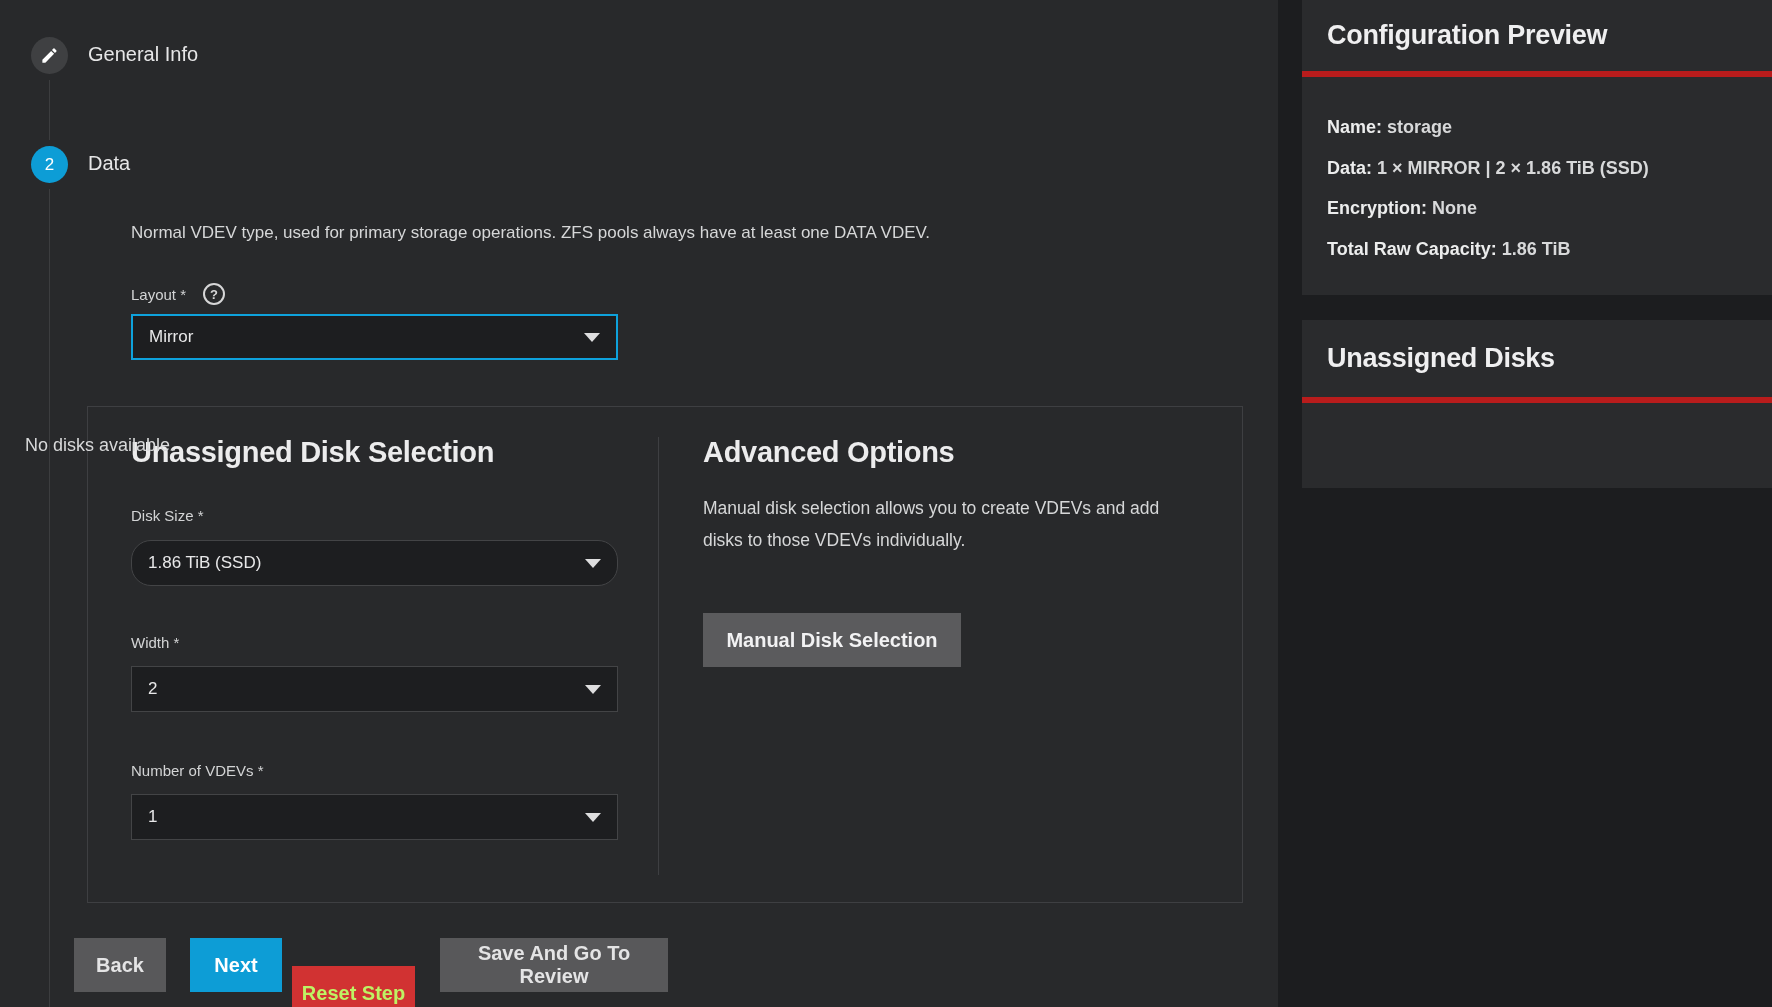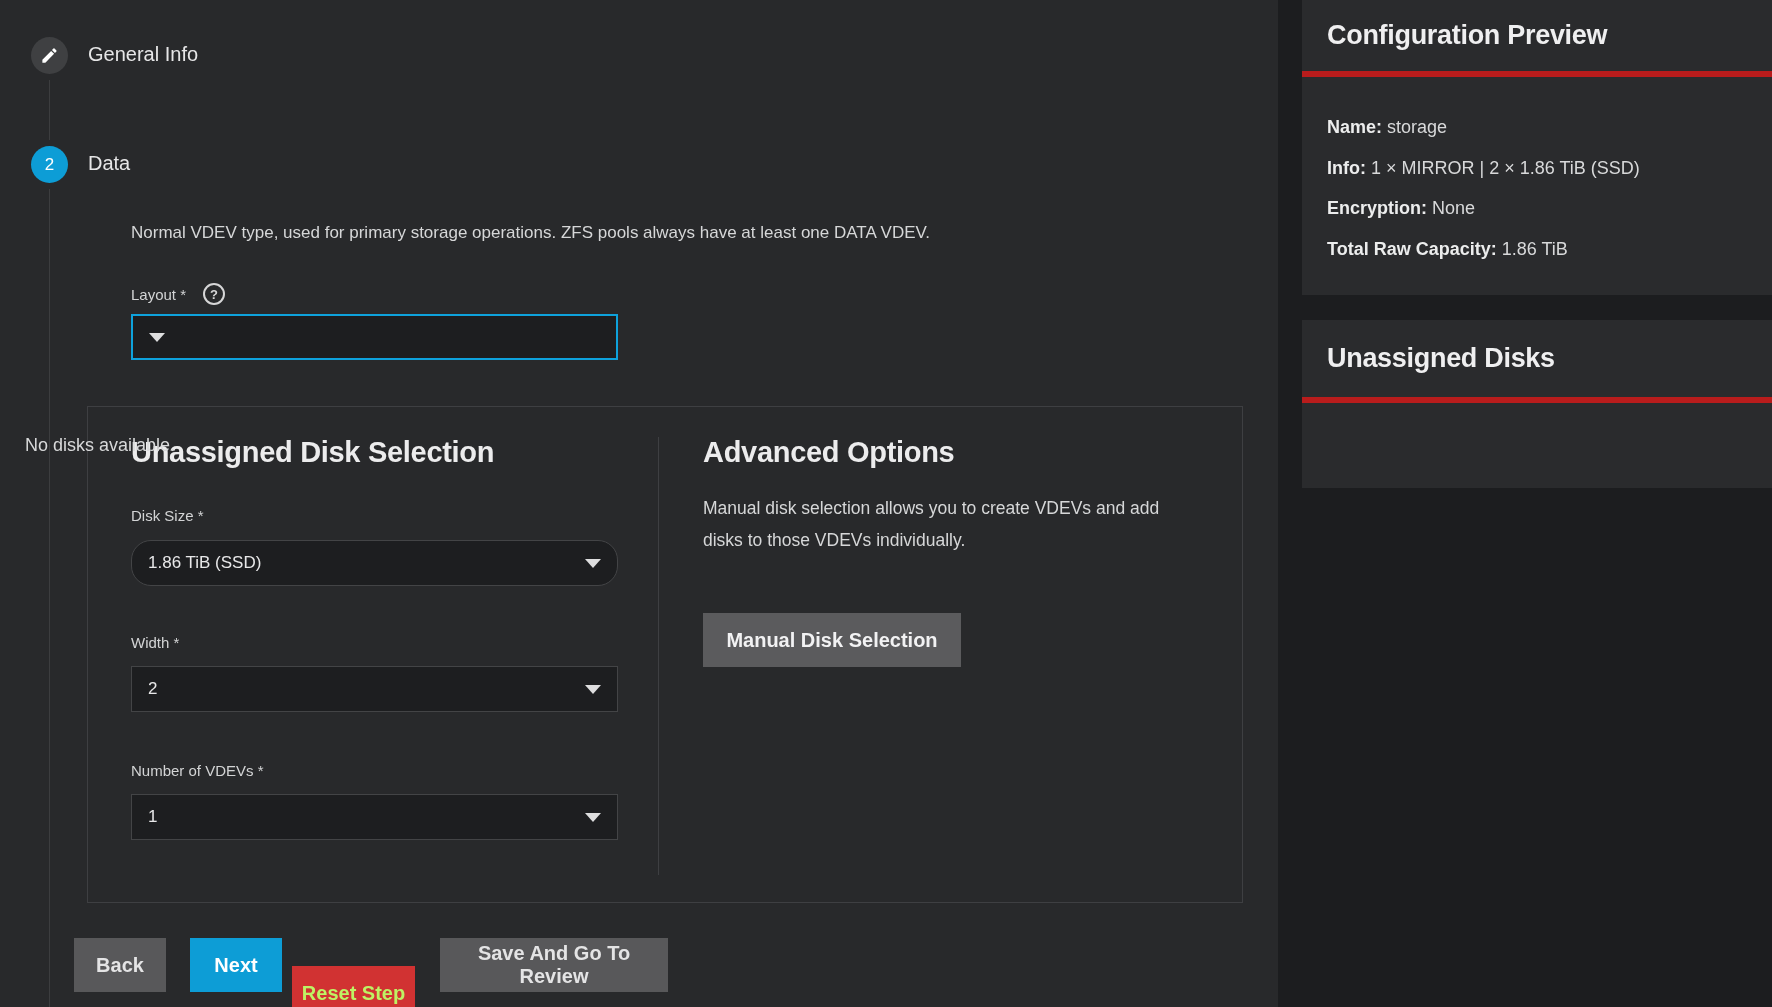--- a/index.html
+++ b/index.html
@@ -70,21 +70,21 @@
   
   .card{position:absolute;left:1302px;width:470px;background:#2a2b2d;}
   .card-preview{top:0;height:295px;}
   .card-unassigned{top:320px;height:168px;}
   .card-header{display:flex;align-items:center;border-bottom:6px solid #b91c1c;padding-left:25px;}
   .card-preview .card-header{height:77px;}
   .card-unassigned .card-header{height:83px;}
   .card-title{color:#efeff0;font-size:27px;font-weight:700;letter-spacing:-.3px;}
   .preview-items{position:absolute;left:25px;top:107px;line-height:40.5px;font-size:18px;}
   .preview-items .lbl{font-weight:700;color:#eceded;}
-  .preview-items .val{color:#d8d9da;}
+  .preview-items .val{color:#d8d9da;font-weight:bold;}
   .empty-text{position:absolute;left:25px;top:435px;color:#d8d9da;font-size:18px;text-align:center;}
 </style>
 </head>
 <body>
 
 <div id="screen">
 
   <div class="main">
 
     <div class="step-circle done">
@@ -105,20 +105,21 @@
 
     <div class="connector conn-b"></div>
 
     <div class="description">Normal VDEV type, used for primary storage operations. ZFS pools always have at least one DATA VDEV.</div>
 
     <div class="field-label-row layout-label">
       <span class="field-label">Layout *</span>
       <span class="help-icon">?</span>
     </div>
     <div class="select focused layout-select">
+      <span class="sel-value">Mirror</span>
       <span class="arrow"></span>
     </div>
 
     <div class="panel"></div>
     <div class="col-divider"></div>
 
     <div class="section-title ads-title">Unassigned Disk Selection</div>
 
     <div class="field-label-row ads-label1">
       <span class="field-label">Disk Size *</span>
@@ -157,21 +158,21 @@
   <div class="card card-preview">
     <div class="card-header">
       <span class="card-title">Configuration Preview</span>
     </div>
     <div class="preview-items">
       <div>
         <span class="lbl">Name:</span>
         <span class="val">storage</span>
       </div>
       <div>
-        <span class="lbl">Info:</span>
+        <span class="lbl">Data:</span>
         <span class="val">1 × MIRROR | 2 × 1.86 TiB (SSD)</span>
       </div>
       <div>
         <span class="lbl">Encryption:</span>
         <span class="val">None</span>
       </div>
       <div>
         <span class="lbl">Total Raw Capacity:</span>
         <span class="val">1.86 TiB</span>
       </div>

